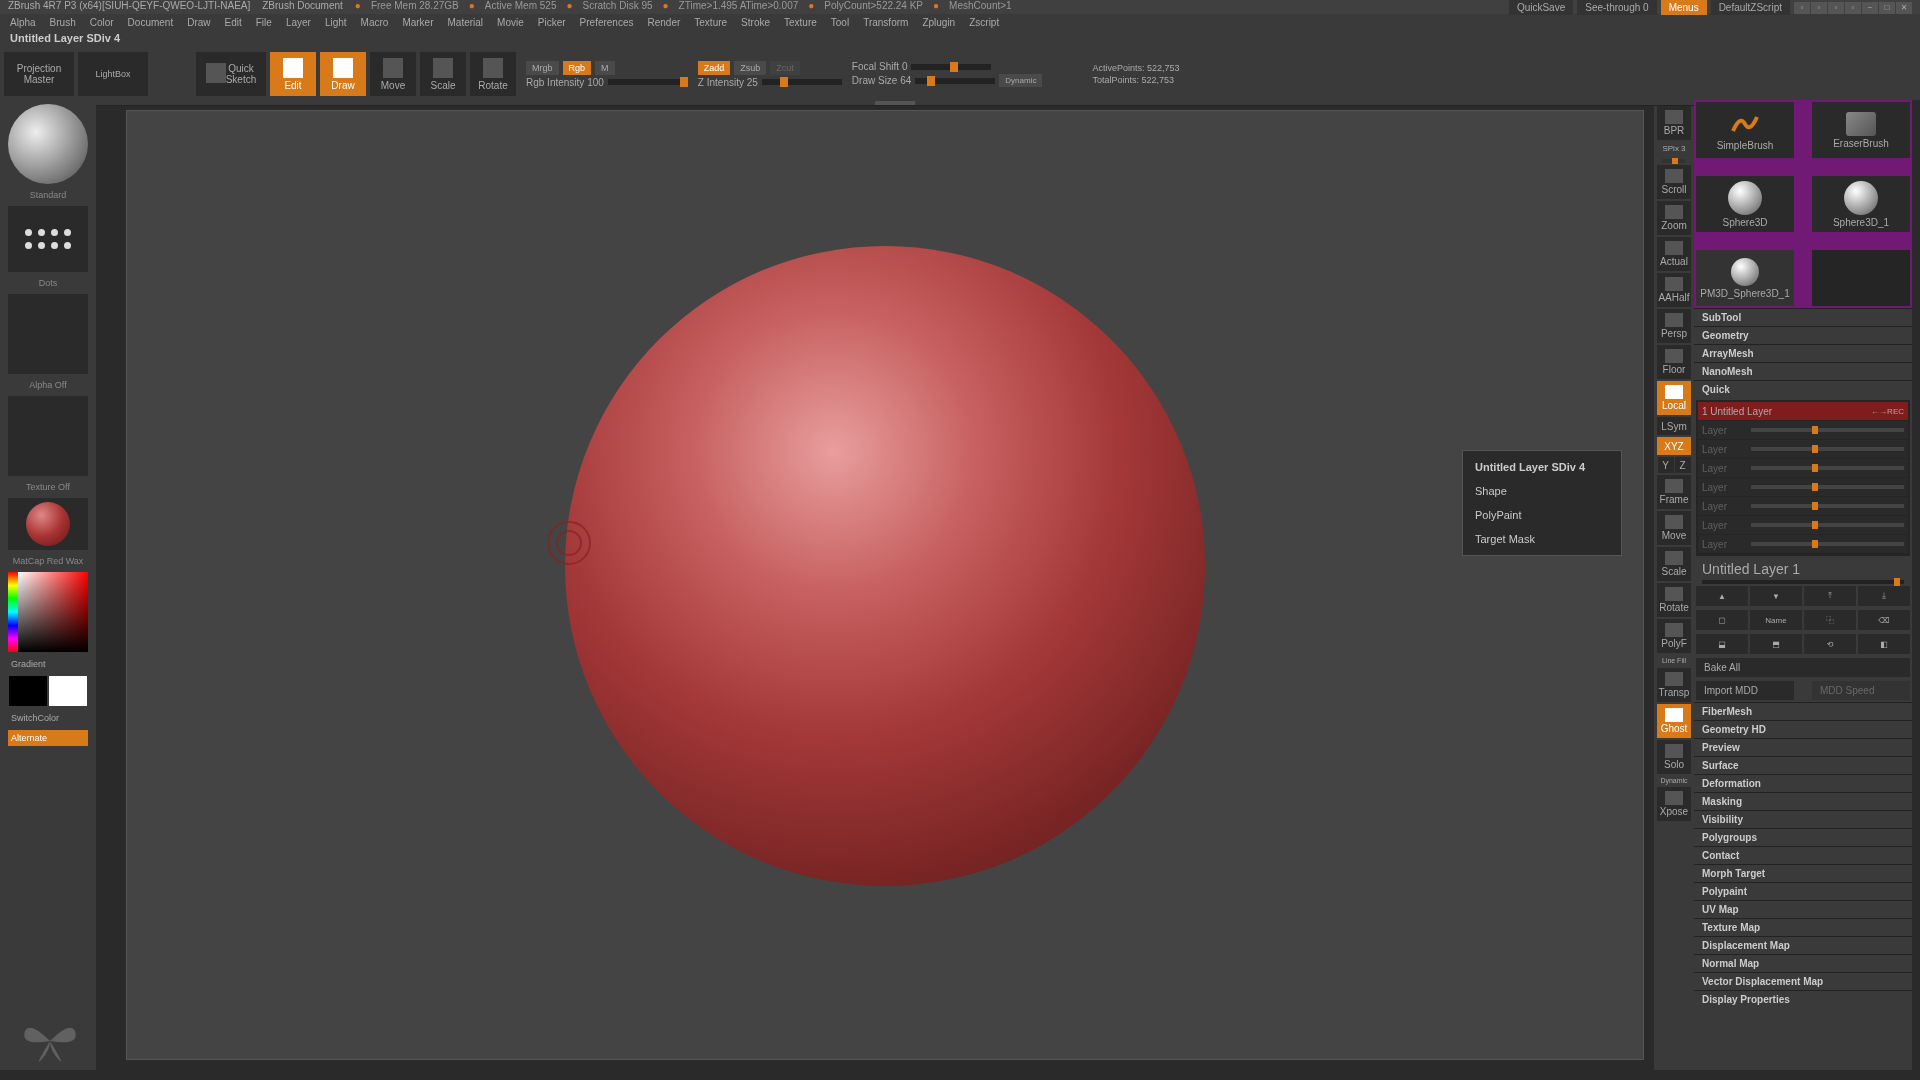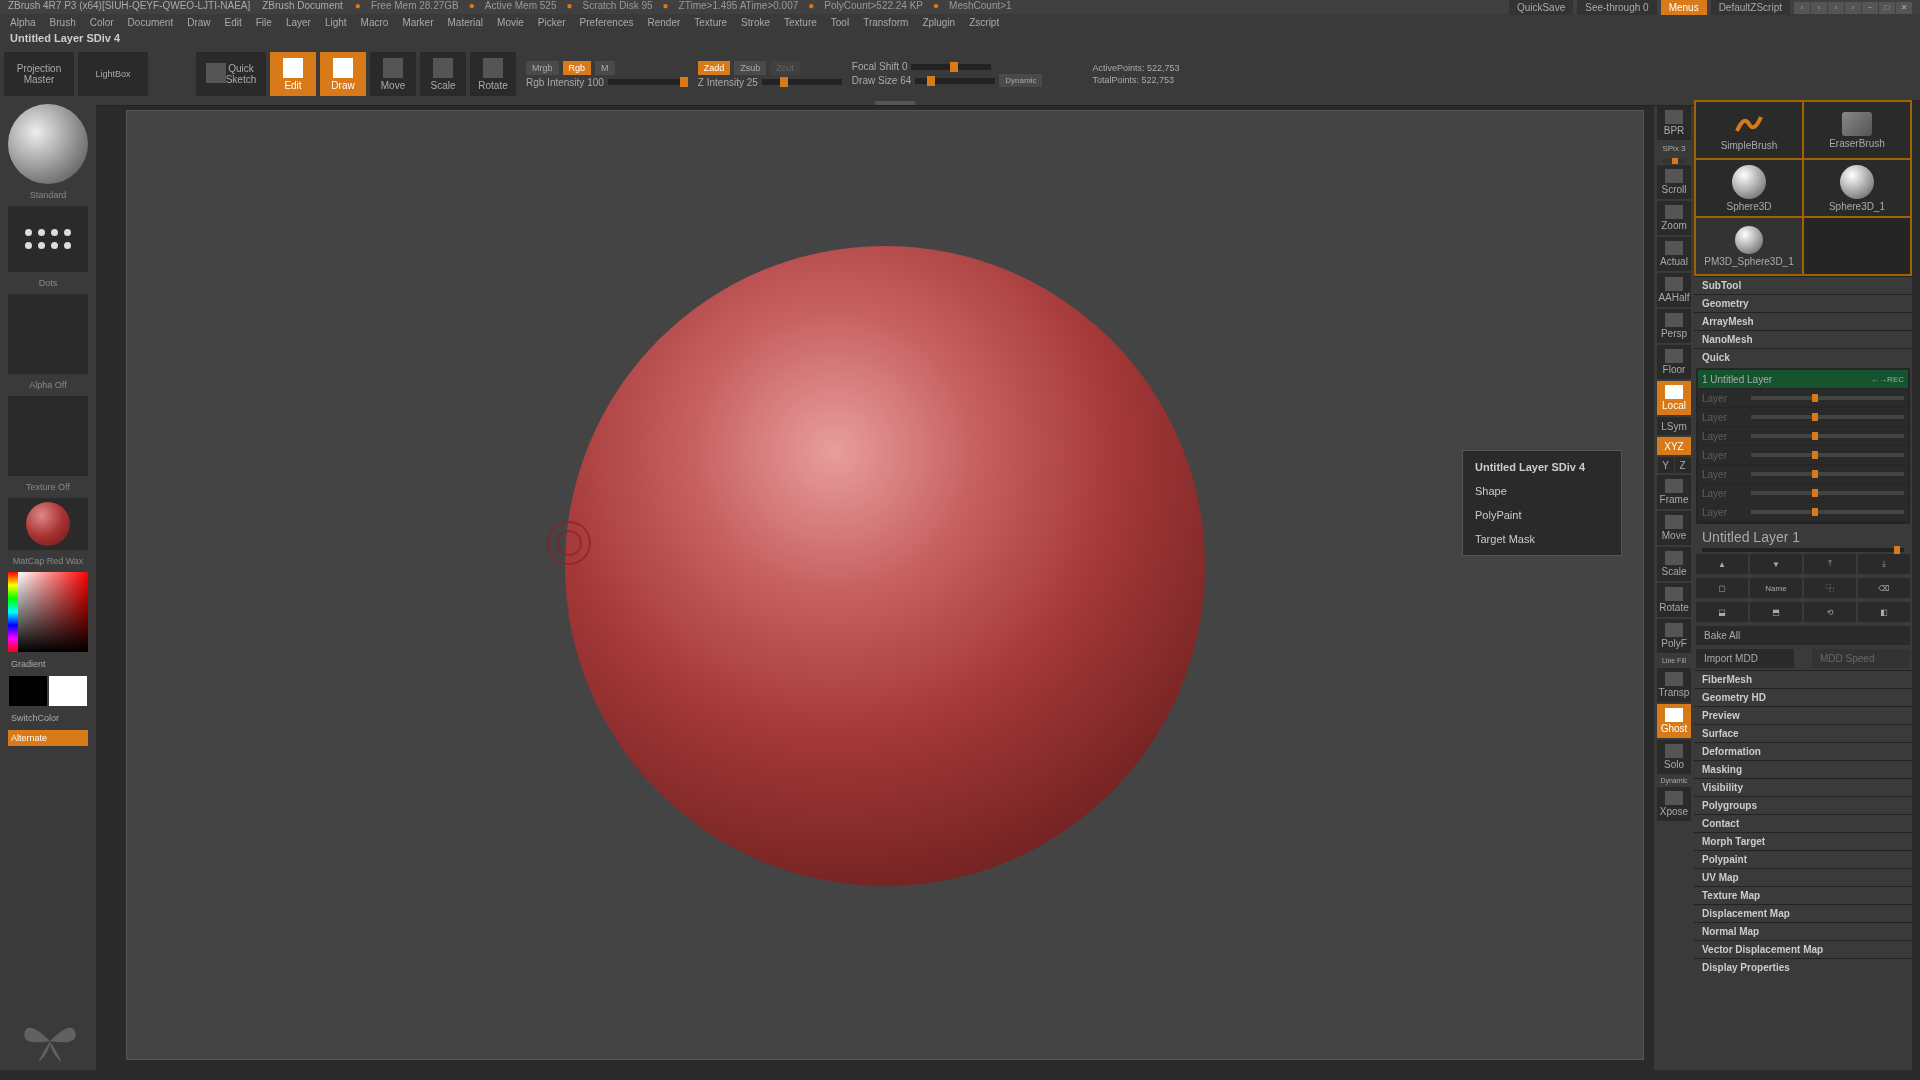--- a/index.html
+++ b/index.html
@@ -55,30 +55,30 @@
 .popup{position:absolute;right:72px;top:350px;background:#2a2a2a;border:1px solid #555;padding:4px;width:160px}
 .popup-row{padding:6px 8px;font-size:11px;color:#ccc}
 .butterfly{position:absolute;left:20px;bottom:14px;width:60px;height:50px;opacity:.5}
 .right-tools{width:40px;background:#3a3a3a;display:flex;flex-direction:column;align-items:center;padding:6px 2px;gap:2px}
 .rtool{width:34px;height:34px;background:#2a2a2a;display:flex;flex-direction:column;align-items:center;justify-content:center;font-size:7px;gap:1px}
 .rtool.active{background:#d87a1a;color:#fff}
 .rtool.active *{color:#fff}
 .rtool-icon{width:18px;height:14px;background:#555}
 .rtool-icon.active{background:#fff}
 .right-panel{width:218px;background:#3a3a3a;display:flex;flex-direction:column;overflow:hidden}
-.tool-grid{display:grid;grid-template-columns:1fr 1fr;gap:2px;padding:2px;background:#a16207}
+.tool-grid{display:grid;grid-template-columns:1fr 1fr;gap:18px;padding:2px;background:#701a75}
 .tool-item{height:56px;background:#2a2a2a;display:flex;flex-direction:column;align-items:center;justify-content:center;font-size:8px;gap:2px}
 .tool-sphere{width:34px;height:34px;border-radius:50%;background:radial-gradient(circle at 35% 30%,#fff,#aaa 50%,#555)}
 .tool-s{width:36px;height:28px;display:flex;align-items:center;justify-content:center}
 .tool-s svg{width:30px;height:26px}
 .tool-eraser{width:30px;height:24px;background:linear-gradient(135deg,#888,#555);border-radius:3px}
 .palette-section{padding:3px 8px;font-size:10px;color:#ccc;font-weight:bold;border-top:1px solid #222}
 .layers-panel{background:#252525;margin:2px;padding:2px}
 .layer-row{display:flex;align-items:center;height:18px;background:#2a2a2a;margin-bottom:1px;padding:0 4px;gap:4px;font-size:9px}
-.layer-row.active{background:#14532d;color:#fff}
+.layer-row.active{background:#7f1d1d;color:#fff}
 .layer-slider{flex:1;height:4px;background:#444;position:relative;margin-left:20px}
 .layer-thumb{position:absolute;width:6px;height:8px;background:#d87a1a;top:-2px;left:40%}
 .control-row{display:flex;gap:2px;padding:2px}
 .ctrl-btn{flex:1;height:20px;background:#2a2a2a;display:flex;align-items:center;justify-content:center;font-size:8px}
 .wide-btn{padding:4px 8px;background:#2a2a2a;margin:2px;font-size:10px}
 .scroll-list{flex:1;overflow-y:auto}
 .win-btns{display:flex;gap:1px}
 .scrollbar-stub{width:8px;background:#2a2a2a}
 .slider-mini{width:24px;height:4px;background:#333;margin-top:2px}
 .slider-mini .th{width:6px;height:6px;background:#d87a1a;margin-top:-1px}

